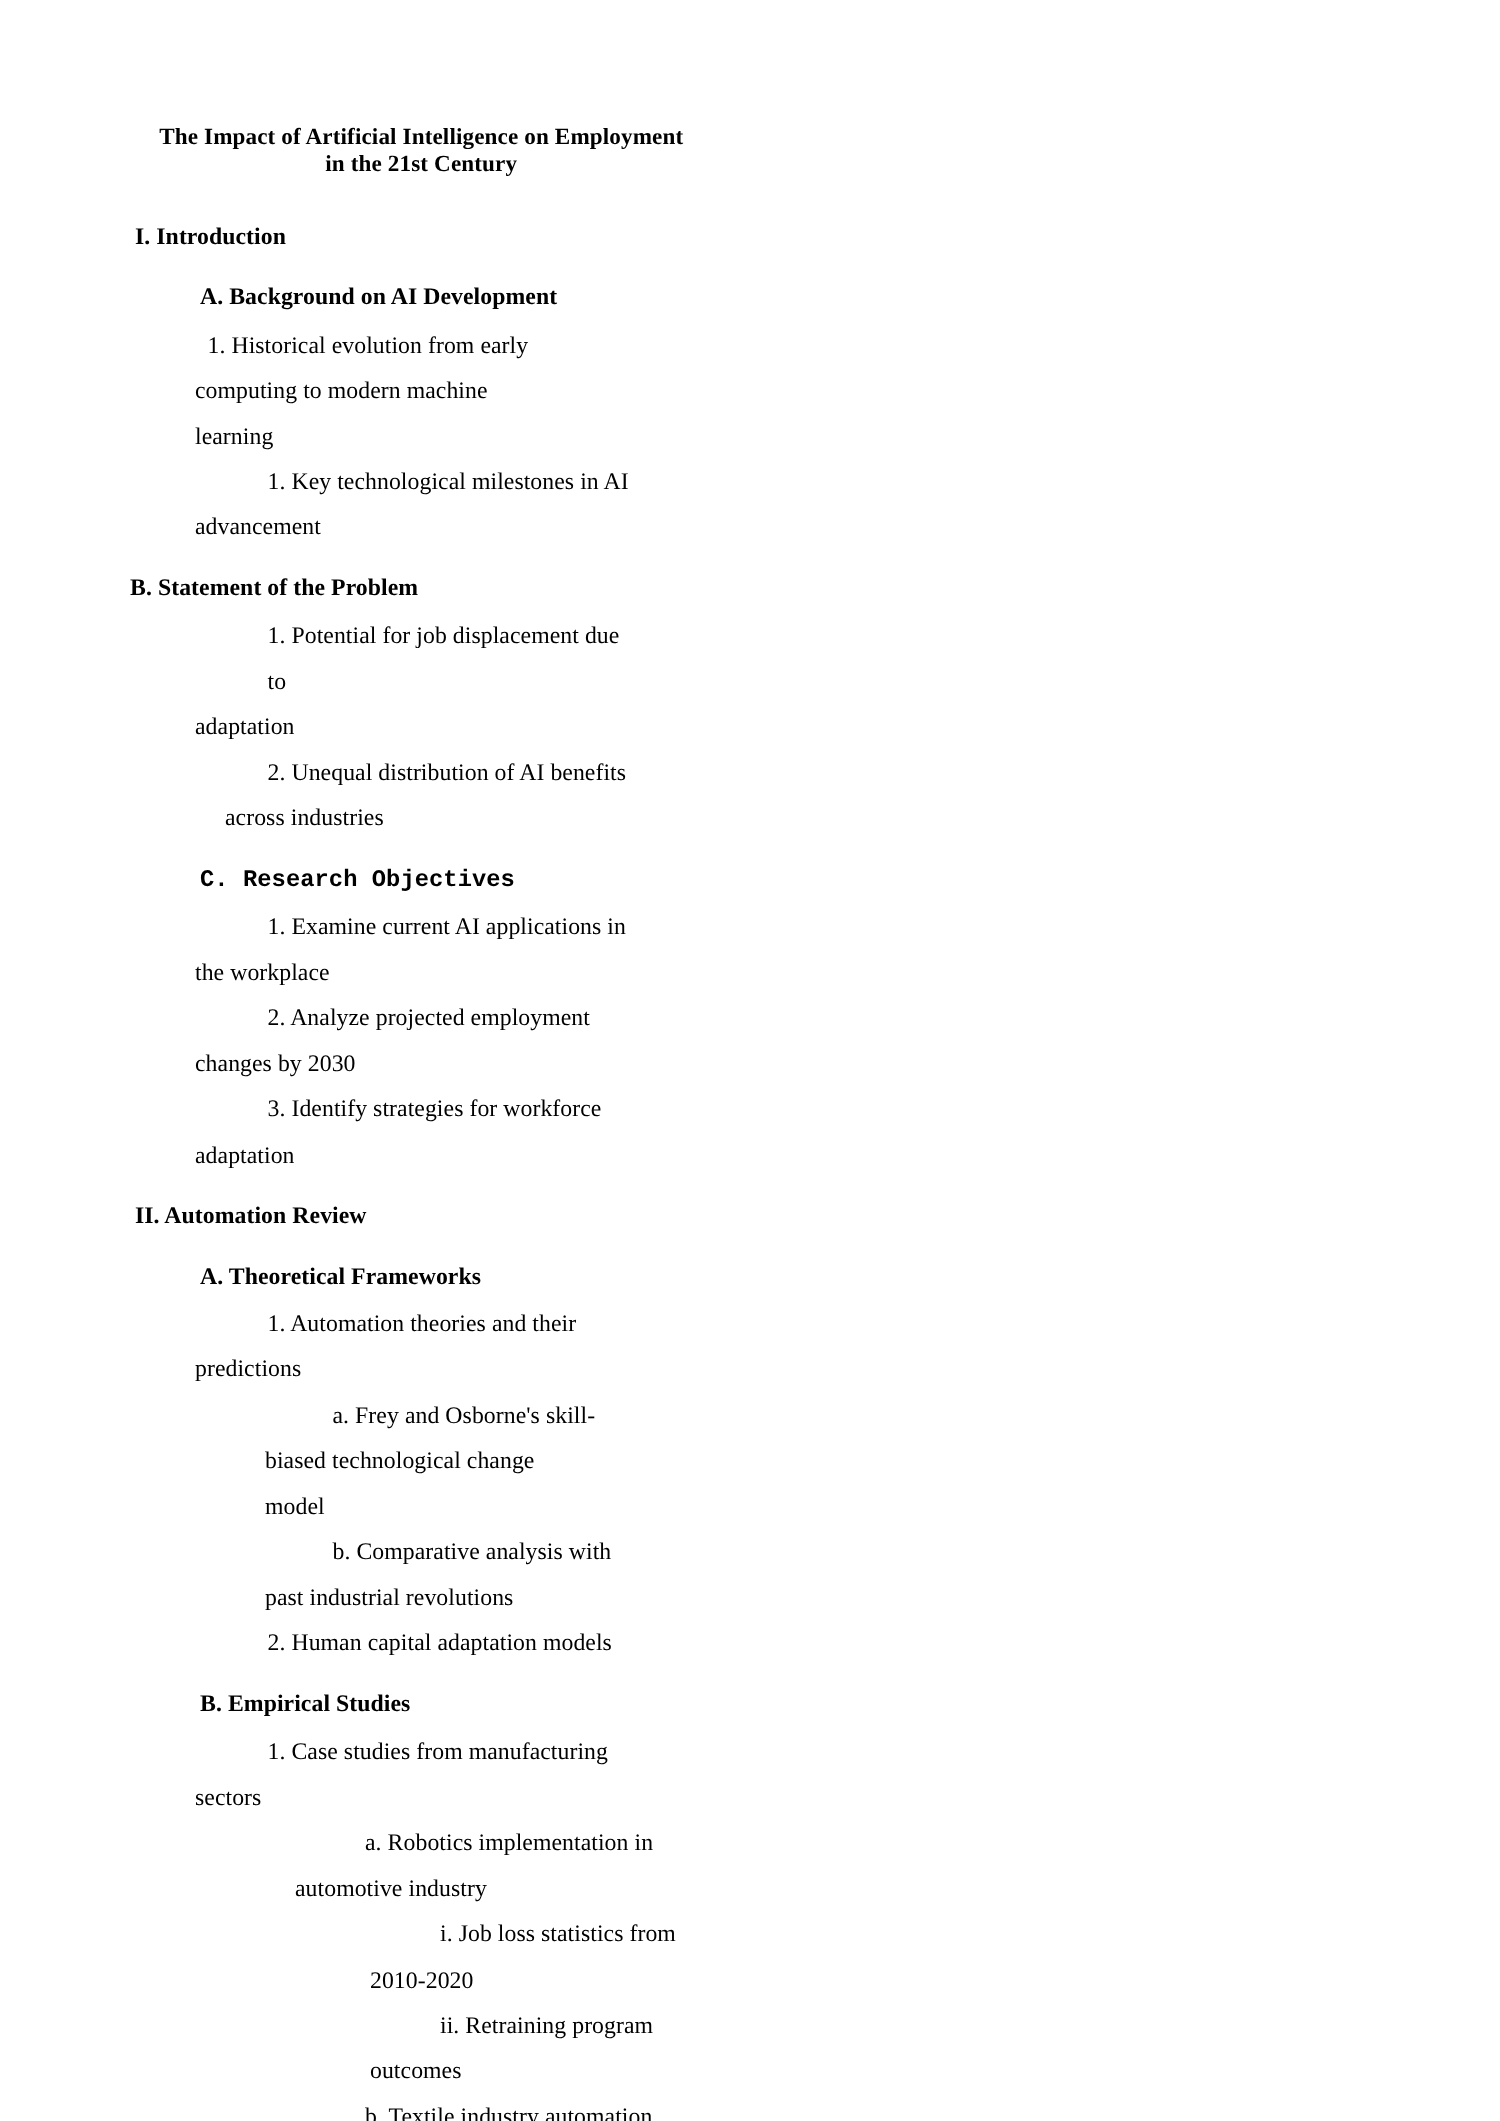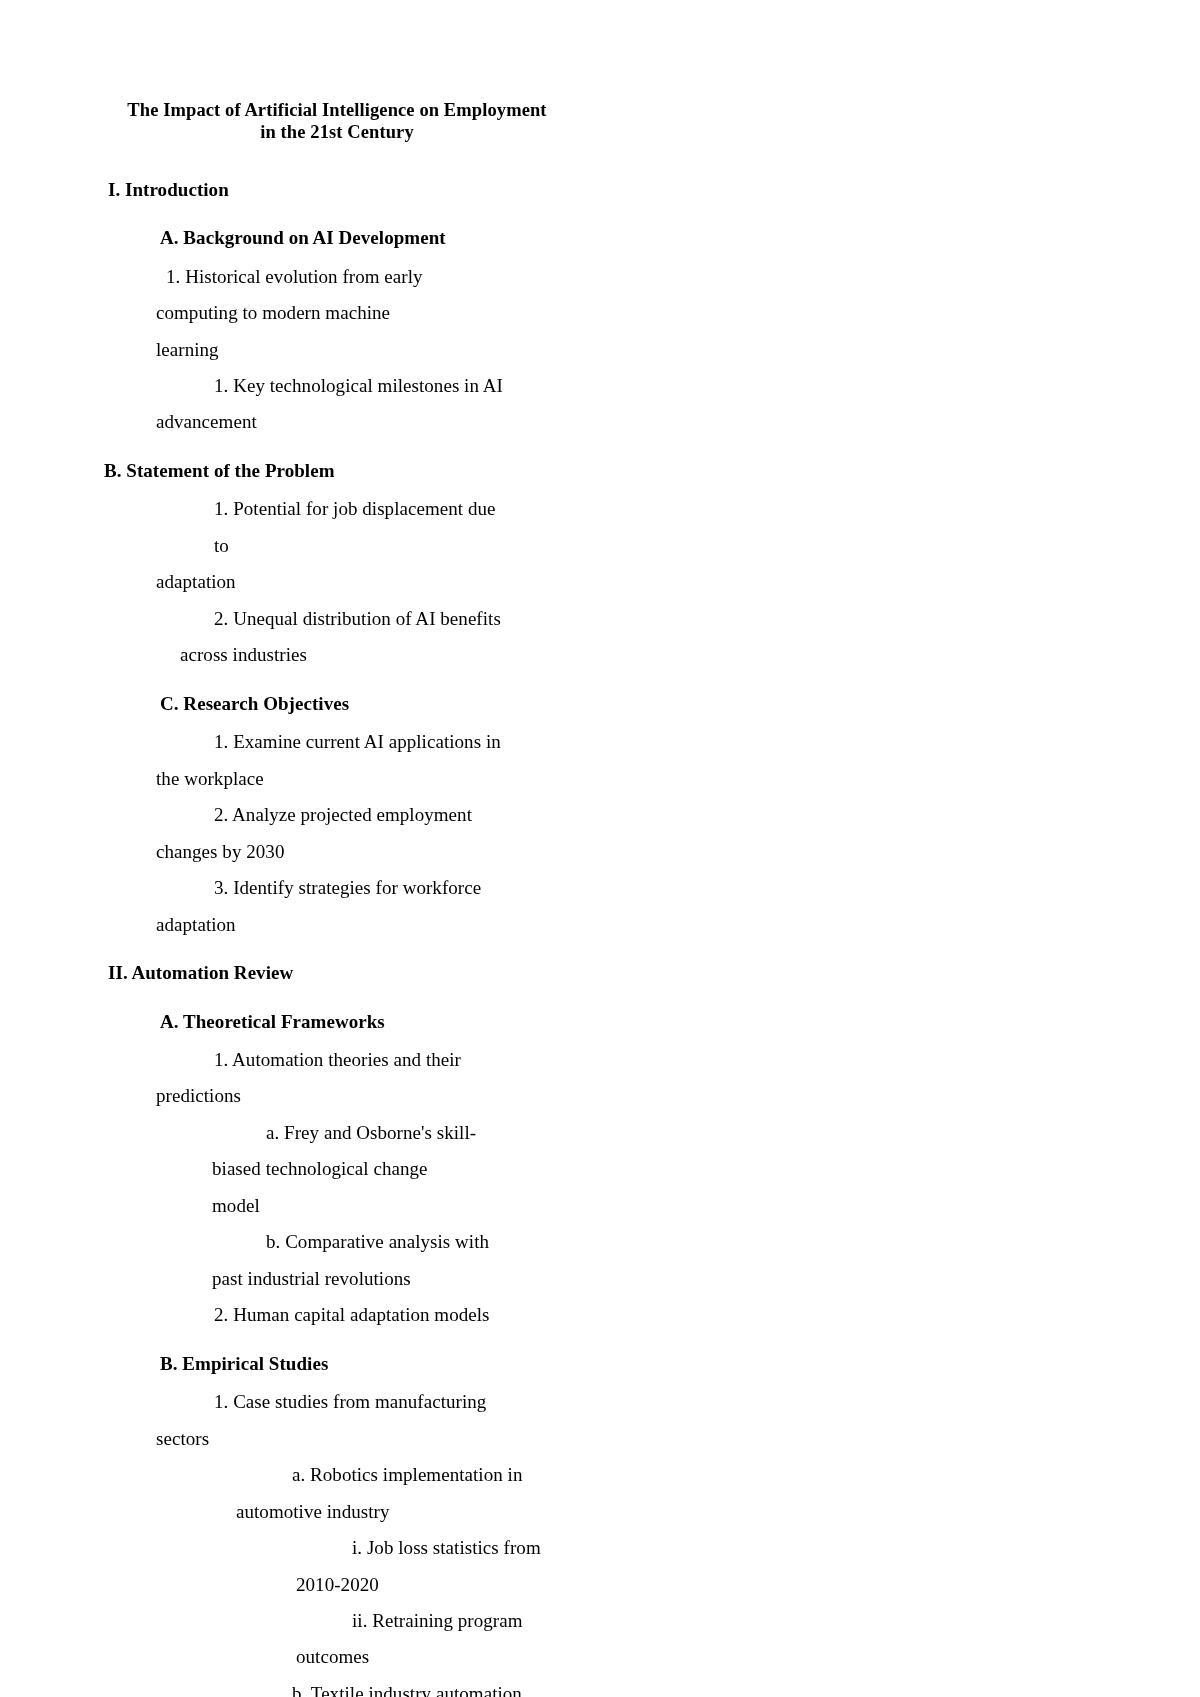--- a/index.html
+++ b/index.html
@@ -87,21 +87,21 @@
           <p class="ol-line bold" style="margin-left: 56px; margin-top: 12px; margin-bottom: 2px;">A. Background on AI Development</p>
           <p class="ol-line" style="margin-left: 62px; margin-top: 0px; margin-bottom: 0px;">1. Historical evolution from early</p>
           <p class="ol-line" style="margin-left: 52px; margin-top: 0px; margin-bottom: 0px;">computing to modern machine learning</p>
           <p class="ol-line" style="margin-left: 110px; margin-top: 0px; margin-bottom: 0px;">1. Key technological milestones in AI</p>
           <p class="ol-line" style="margin-left: 52px; margin-top: 0px; margin-bottom: 0px;">advancement</p>
           <p class="ol-line bold" style="margin-top: 12px; margin-bottom: 2px;">B. Statement of the Problem</p>
           <p class="ol-line" style="margin-left: 110px; margin-top: 0px; margin-bottom: 0px;">1. Potential for job displacement due to</p>
           <p class="ol-line" style="margin-left: 52px; margin-top: 0px; margin-bottom: 0px;">adaptation</p>
           <p class="ol-line" style="margin-left: 110px; margin-top: 0px; margin-bottom: 0px;">2. Unequal distribution of AI benefits</p>
           <p class="ol-line" style="margin-left: 76px; margin-top: 0px; margin-bottom: 0px;">across industries</p>
-          <p class="ol-line bold" style="margin-left: 56px; margin-top: 12px; margin-bottom: 2px;">C. Research Objectives</p>
+          <p class="ol-line bold" style="margin-left: 56px; margin-top: 12px; margin-bottom: 2px; font-family: Liberation Mono, monospace;">C. Research Objectives</p>
           <p class="ol-line" style="margin-left: 110px; margin-top: 0px; margin-bottom: 0px;">1. Examine current AI applications in</p>
           <p class="ol-line" style="margin-left: 52px; margin-top: 0px; margin-bottom: 0px;">the workplace</p>
           <p class="ol-line" style="margin-left: 110px; margin-top: 0px; margin-bottom: 0px;">2. Analyze projected employment</p>
           <p class="ol-line" style="margin-left: 52px; margin-top: 0px; margin-bottom: 0px;">changes by 2030</p>
           <p class="ol-line" style="margin-left: 110px; margin-top: 0px; margin-bottom: 0px;">3. Identify strategies for workforce</p>
           <p class="ol-line" style="margin-left: 52px; margin-top: 0px; margin-bottom: 0px;">adaptation</p>
           <p class="ol-line bold" style="margin-left: 4px; margin-top: 12px; margin-bottom: 12px;">II. Automation Review</p>
           <p class="ol-line bold" style="margin-left: 56px; margin-top: 12px; margin-bottom: 2px;">A. Theoretical Frameworks</p>
           <p class="ol-line" style="margin-left: 110px; margin-top: 0px; margin-bottom: 0px;">1. Automation theories and their</p>
           <p class="ol-line" style="margin-left: 52px; margin-top: 0px; margin-bottom: 0px;">predictions</p>

